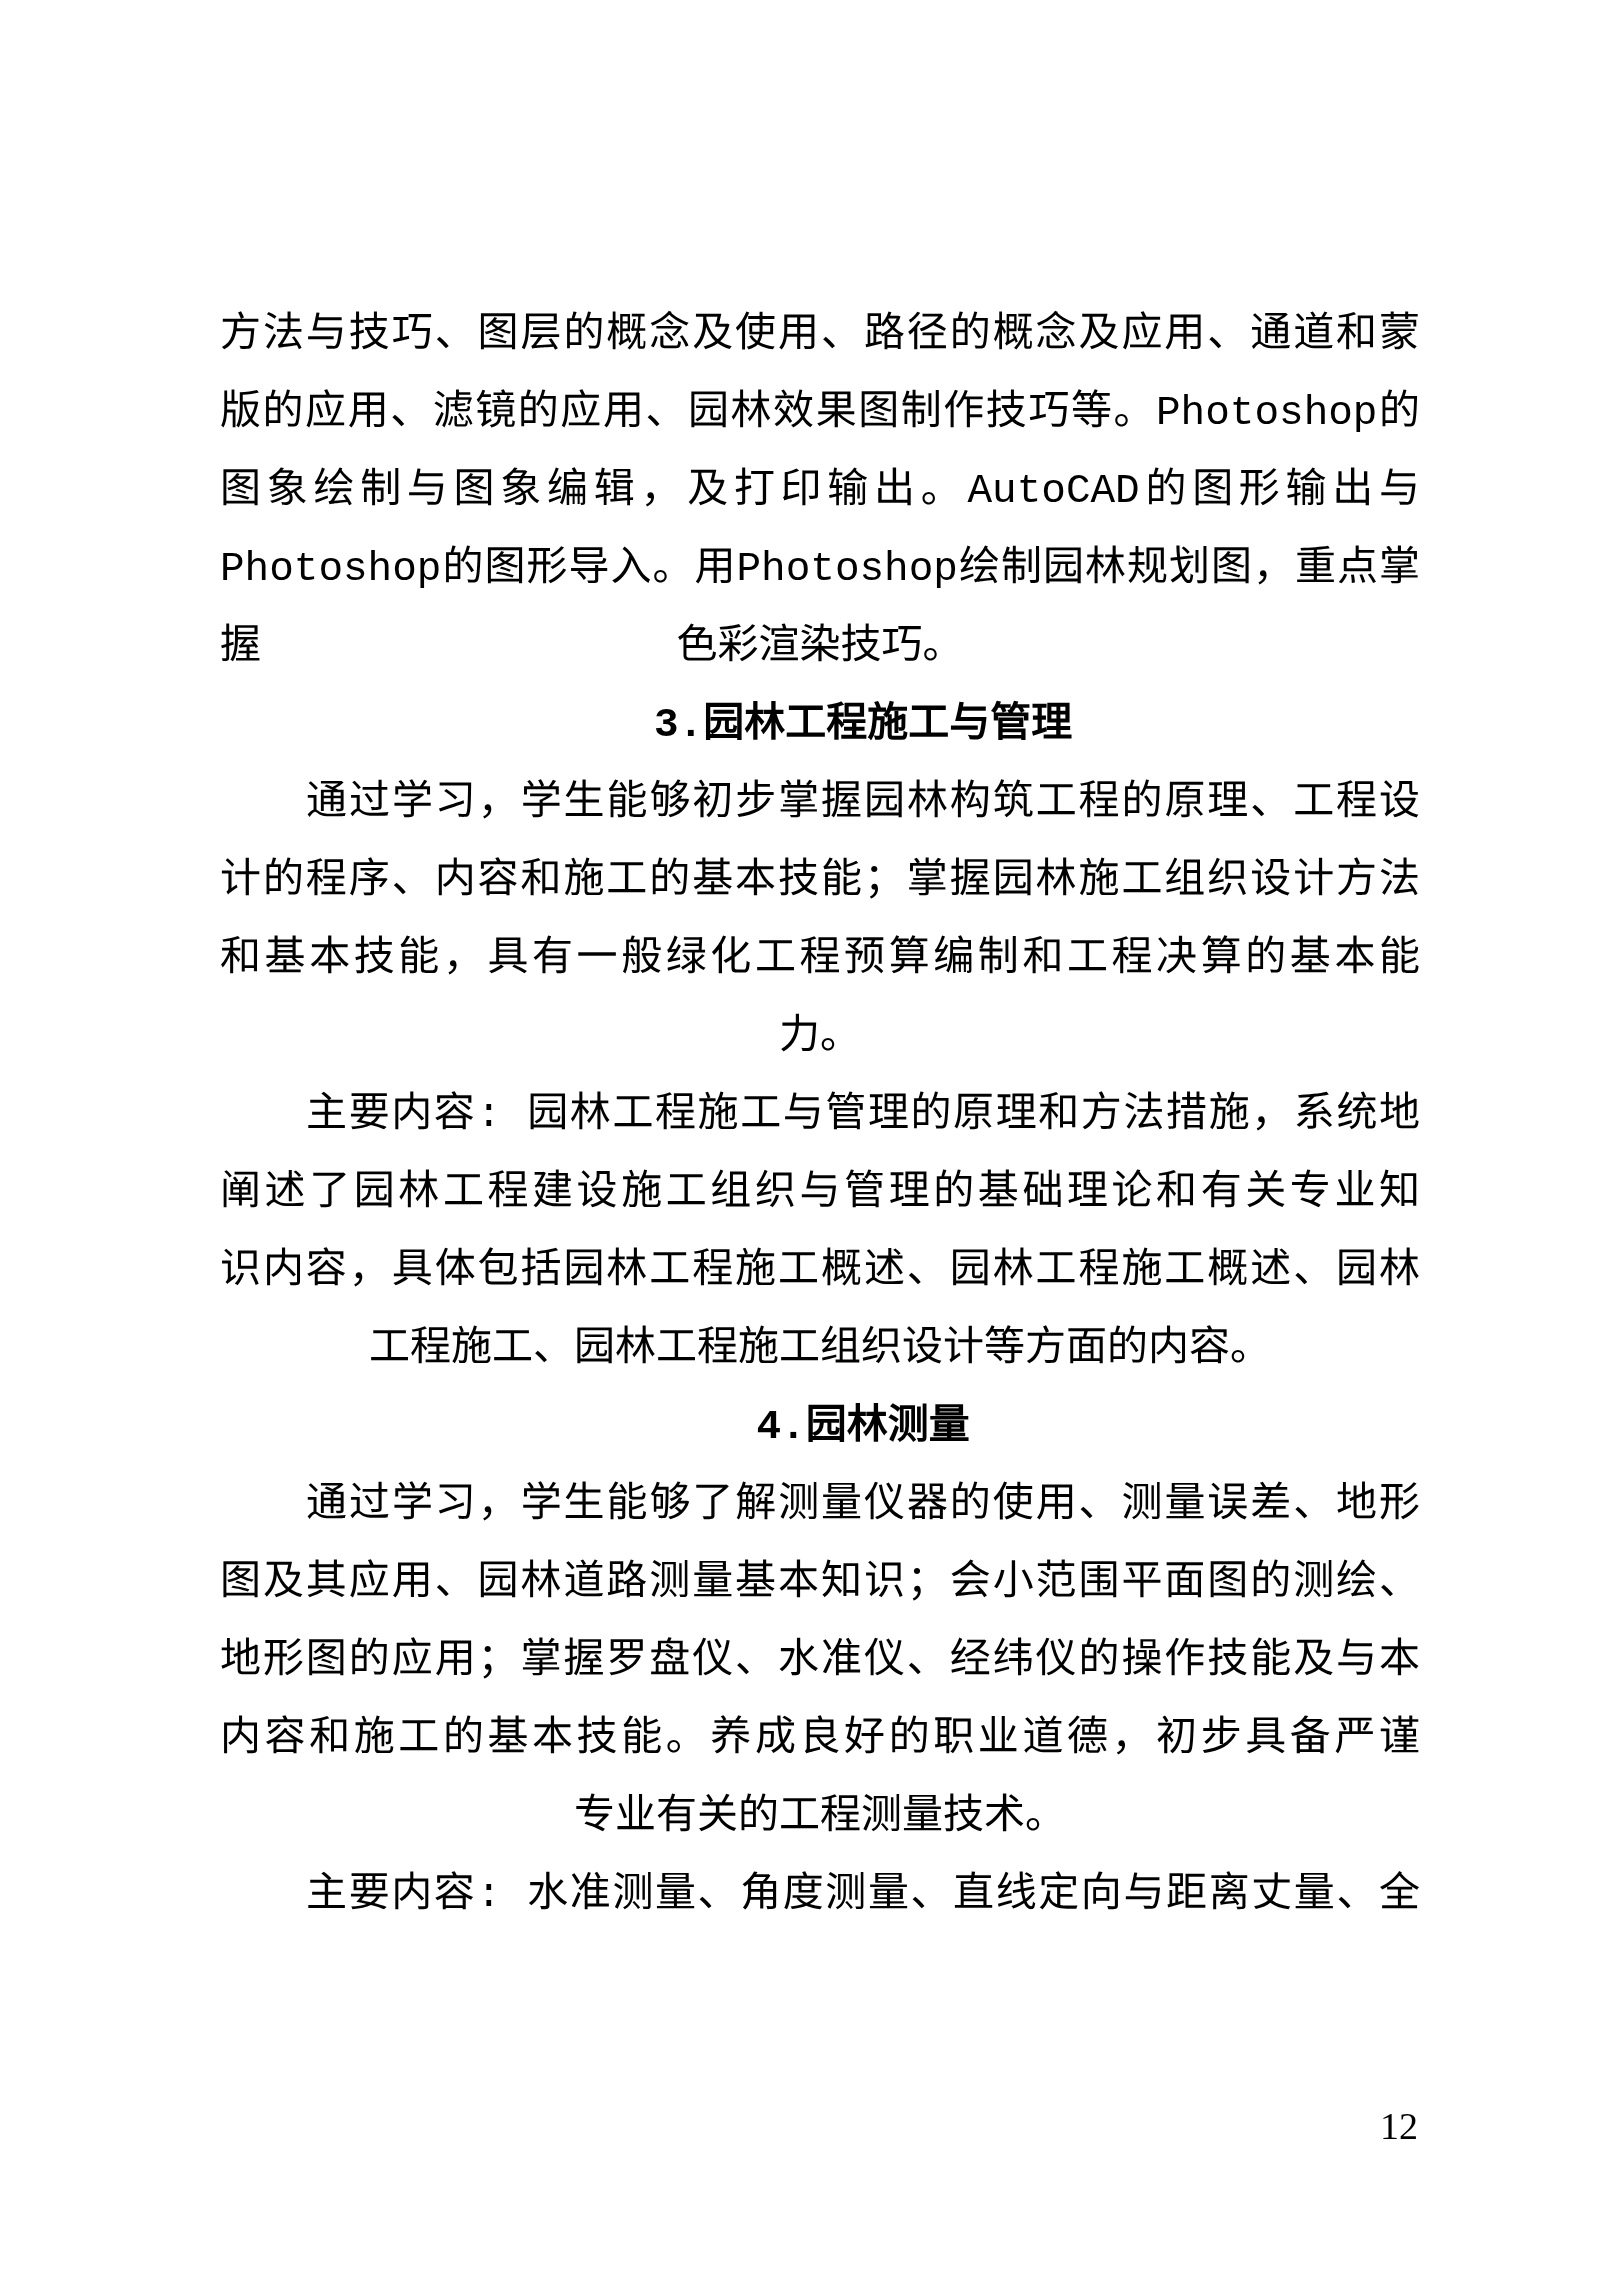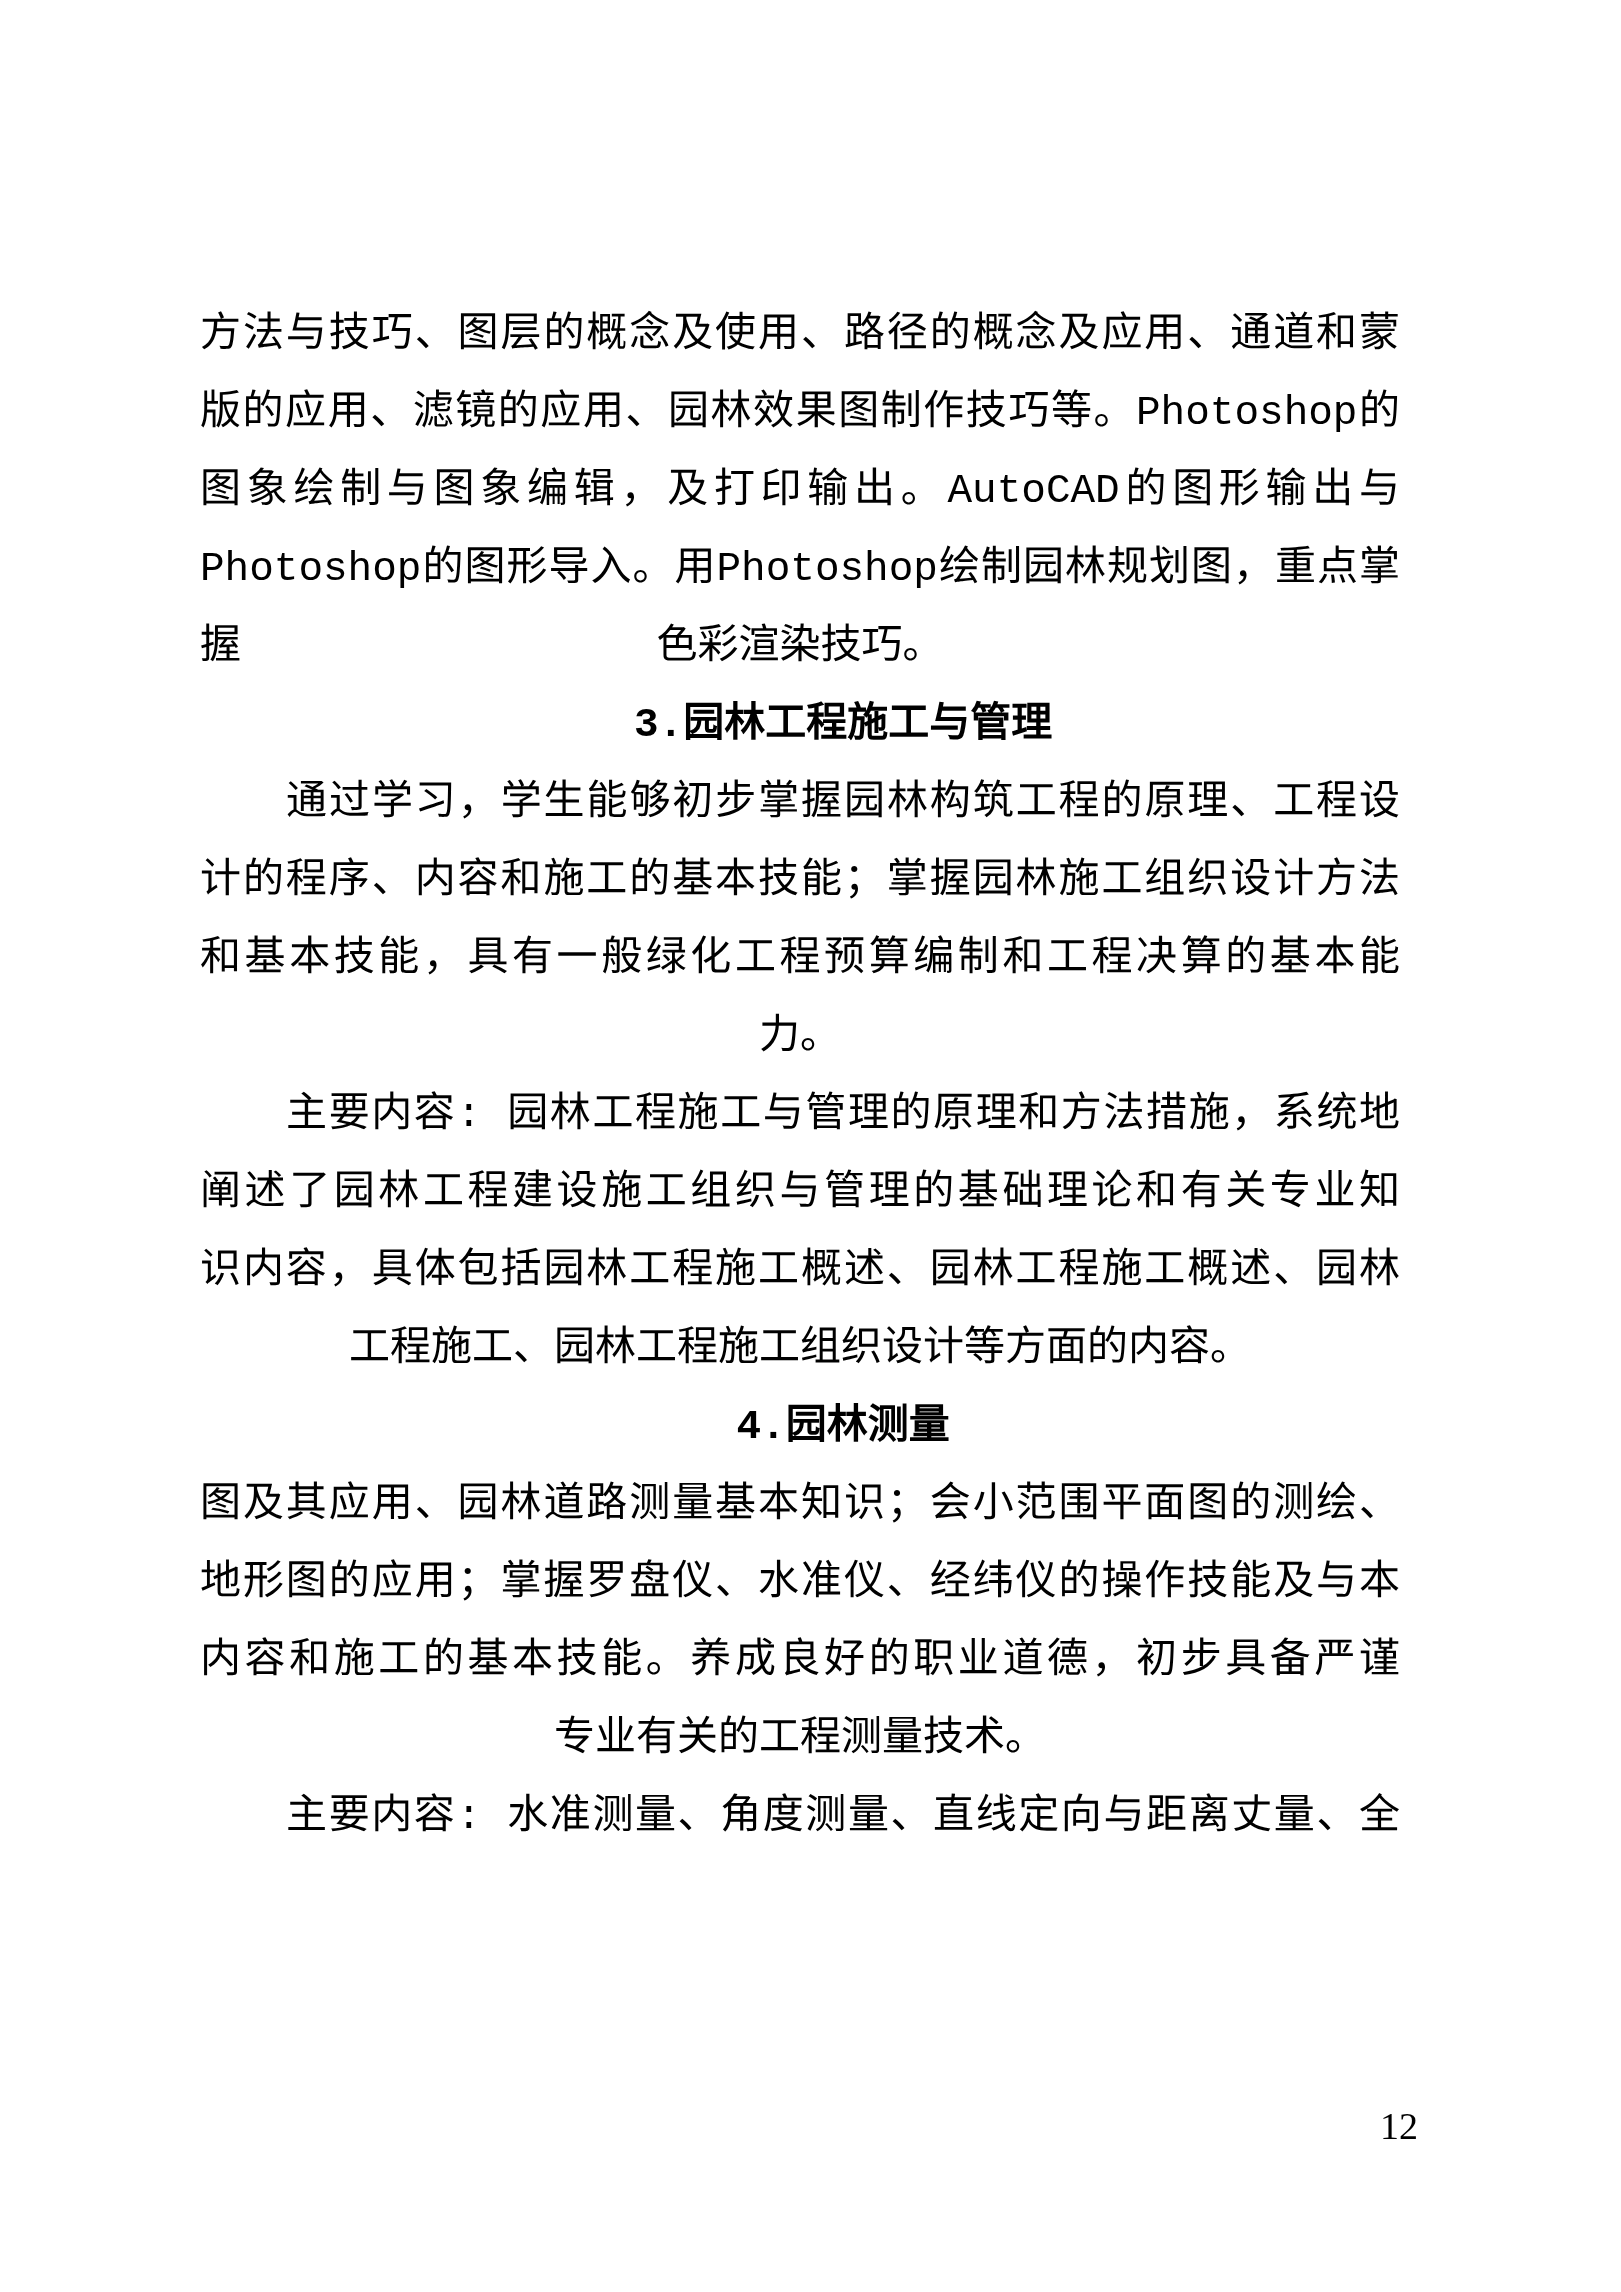--- a/index.html
+++ b/index.html
@@ -11,21 +11,21 @@
     position: relative;
     width: 1621px;
     height: 2293px;
     background: #ffffff;
     color: #000000;
     overflow: hidden;
     font-family: "Liberation Mono", "DejaVu Sans Mono", serif;
   }
   .doc-body {
     position: absolute;
-    left: 200px;
+    left: 220px;
     top: 296px;
     width: 1200px;
   }
   .line {
     font-size: 41px;
     line-height: 78px;
     height: 78px;
     letter-spacing: 0;
     text-align: center;
     color: #000000;
@@ -65,20 +65,21 @@
       <div class="line heading">3.园林工程施工与管理</div>
       <div class="line just indent">通过学习，学生能够初步掌握园林构筑工程的原理、工程设</div>
       <div class="line just">计的程序、内容和施工的基本技能；掌握园林施工组织设计方法</div>
       <div class="line just">和基本技能，具有一般绿化工程预算编制和工程决算的基本能</div>
       <div class="line">力。</div>
       <div class="line just indent">主要内容: 园林工程施工与管理的原理和方法措施，系统地</div>
       <div class="line just">阐述了园林工程建设施工组织与管理的基础理论和有关专业知</div>
       <div class="line just">识内容，具体包括园林工程施工概述、园林工程施工概述、园林</div>
       <div class="line">工程施工、园林工程施工组织设计等方面的内容。</div>
       <div class="line heading">4.园林测量</div>
+      <div class="line just indent">通过学习，学生能够了解测量仪器的使用、测量误差、地形</div>
       <div class="line just">图及其应用、园林道路测量基本知识；会小范围平面图的测绘、</div>
       <div class="line just">地形图的应用；掌握罗盘仪、水准仪、经纬仪的操作技能及与本</div>
       <div class="line just">内容和施工的基本技能。养成良好的职业道德，初步具备严谨</div>
       <div class="line">专业有关的工程测量技术。</div>
       <div class="line just indent">主要内容: 水准测量、角度测量、直线定向与距离丈量、全</div>
     </div>
   <div class="page-number">12</div>
 </div>
 
 

